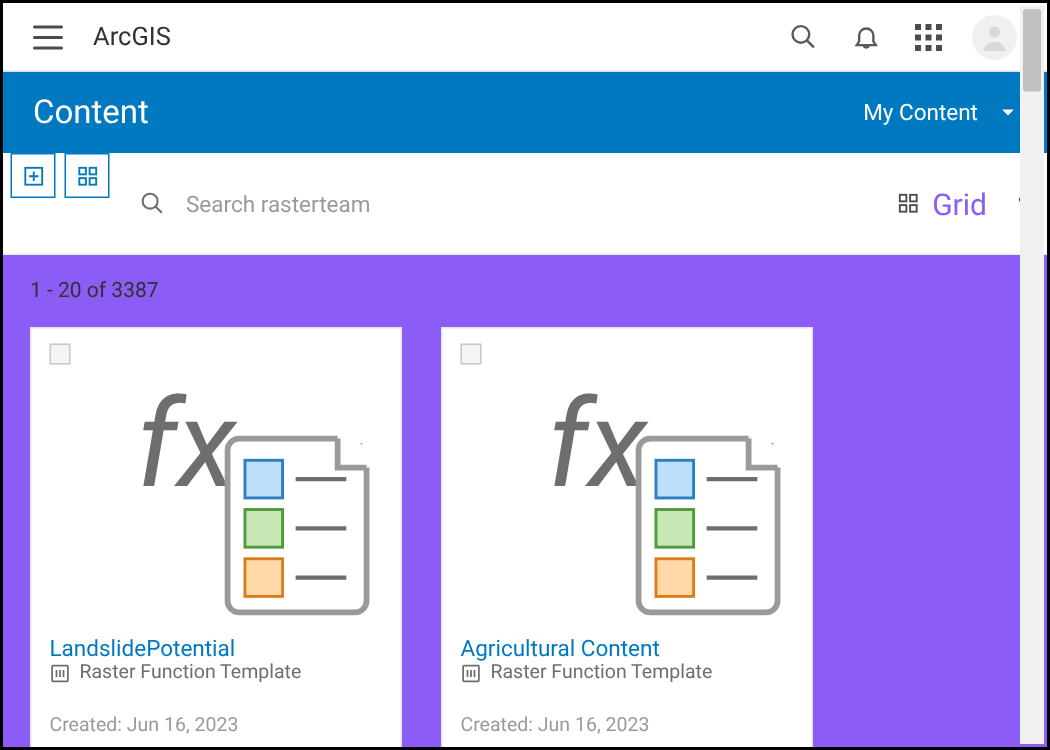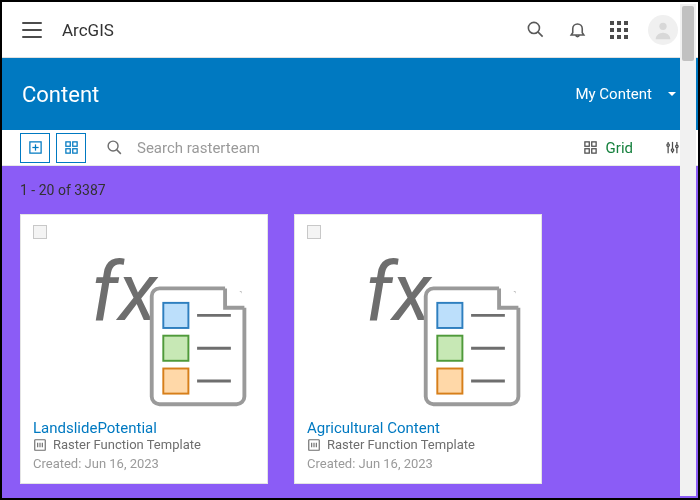--- a/index.html
+++ b/index.html
@@ -1,51 +1,51 @@
 <!DOCTYPE html>
 <html><head>
   <meta charset="utf-8">
   <style>
     * { margin: 0; padding: 0; box-sizing: border-box; font-family: -apple-system, BlinkMacSystemFont, "Segoe UI", Roboto, Helvetica, Arial, sans-serif; }
     body { width: 700px; height: 500px; overflow: hidden; background: #fff; border: 2px solid #000; position: relative; }
-    .topbar { height: 56px; display: flex; align-items: center; padding: 0 20px; border-bottom: 1px solid #e0e0e0; }
+    .topbar { height: 46px; display: flex; align-items: center; padding: 0 20px; border-bottom: 1px solid #e0e0e0; }
     .hamburger { width: 20px; height: 16px; display: flex; flex-direction: column; justify-content: space-between; margin-right: 20px; cursor: pointer; }
     .hamburger div { height: 2px; background: #4c4c4c; border-radius: 1px; }
     .brand { font-size: 17px; font-weight: 400; color: #323232; }
     .topbar-spacer { flex: 1; }
     .topbar-icon { width: 42px; display: flex; align-items: center; justify-content: center; color: #595959; cursor: pointer; }
     .apps-grid { display: grid; grid-template-columns: repeat(3, 4px); grid-template-rows: repeat(3, 4px); gap: 3px; }
     .apps-grid span { background: #4c4c4c; width: 4px; height: 4px; }
     .avatar { width: 30px; height: 30px; border-radius: 50%; background: #f0f0f0; display: flex; align-items: center; justify-content: center; margin-left: 8px; }
     
-    .banner { background: #0079c1; color: #fff; height: 72px; display: flex; align-items: center; padding: 0 20px; justify-content: space-between; }
+    .banner { background: #0079c1; color: #fff; height: 54px; display: flex; align-items: center; padding: 0 20px; justify-content: space-between; }
     .banner-title { font-size: 22px; font-weight: 400; }
     .banner-right { display: flex; align-items: center; font-size: 15px; cursor: pointer; gap: 14px; }
     
-    .toolbar { height: 36px; display: flex; align-items: center; padding: 0 18px; border-bottom: 1px solid #e8e8e8; gap: 12px; }
+    .toolbar { height: 68px; display: flex; padding: 0 5px; border-bottom: 1px solid #e8e8e8; gap: 12px; }
     .view-btns { display: flex; gap: 6px; }
     .view-btn { width: 30px; height: 30px; border: 1px solid #0079c1; display: flex; align-items: center; justify-content: center; color: #0079c1; cursor: pointer; }
     .search-wrap { display: flex; align-items: center; flex: 1; gap: 14px; margin-left: 8px; }
     .search-input { border: none; outline: none; font-size: 15px; color: #6e6e6e; flex: 1; }
     .search-input::placeholder { color: #9a9a9a; }
-    .toolbar-right { display: flex; align-items: center; gap: 32px; color: #15803d; font-size: 15px; }
+    .toolbar-right { display: flex; align-items: center; gap: 20px; color: #8b5cf6; font-size: 20px; }
     .toolbar-ctl { display: flex; align-items: center; gap: 8px; cursor: pointer; }
     
     .content-area { background: #8b5cf6; height: calc(100% - 156px); padding: 16px 18px; overflow-y: auto; }
     .row1 { display: flex; align-items: center; gap: 14px; margin-bottom: 16px; }
     .count { font-size: 14px; color: #323232; }
     .folder-dd { background: #fff; border: 1px solid #dcdcdc; height: 32px; display: flex; align-items: center; padding: 0 10px; gap: 8px; font-size: 14px; color: #323232; cursor: pointer; }
     
     .cards { display: flex; gap: 26px; }
     .card { background: #fff; border: 1px solid #e4e4e4; width: 248px; padding: 10px 12px 12px 12px; }
     .card-check { width: 14px; height: 14px; border: 1px solid #c8c8c8; background: #f4f4f4; margin-bottom: 4px; }
     .card-thumb { height: 168px; display: flex; align-items: center; justify-content: center; position: relative; }
     .card-title { color: #0079c1; font-size: 15px; margin-top: 8px; }
     .card-sub { display: flex; align-items: center; gap: 6px; font-size: 13px; color: #6e6e6e; margin-top: 0; }
-    .card-date { font-size: 13px; color: #9a9a9a; margin-top: 4px; }
+    .card-date { font-size: 13px; color: #9a9a9a; margin-top: 20px; }
     
     .scrollbar { position: absolute; right: 2px; top: 2px; bottom: 2px; width: 16px; background: #f1f1f1; }
     .scrollbar-thumb { position: absolute; left: 2px; right: 2px; top: 2px; height: 55px; background: #c1c1c1; border-radius: 2px; }
     
     svg { display: block; }
   </style>
 </head>
 <body>
 
 <div class="topbar">

